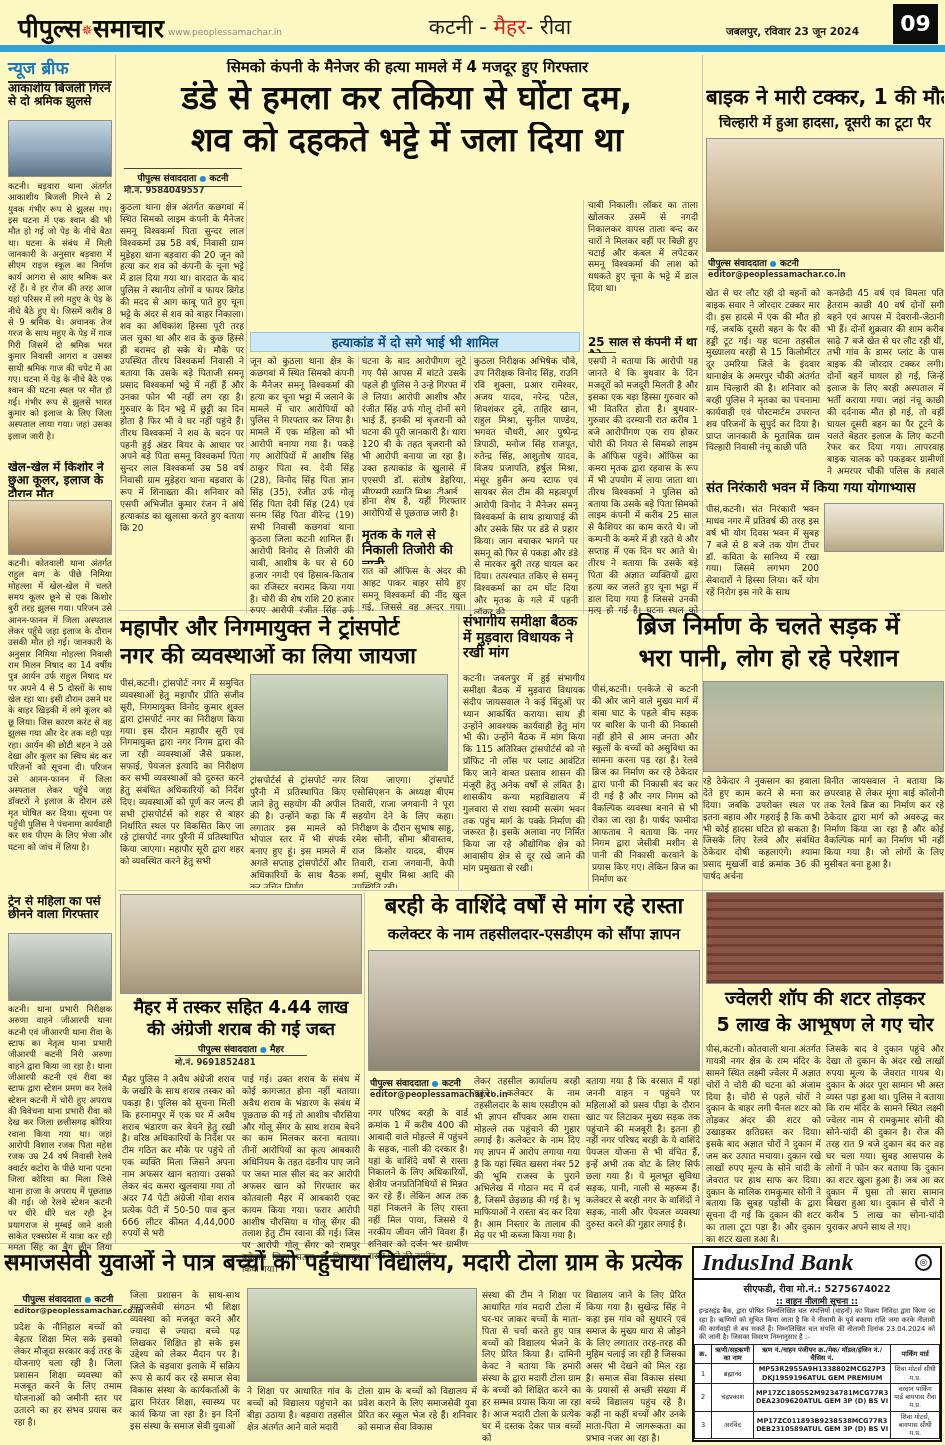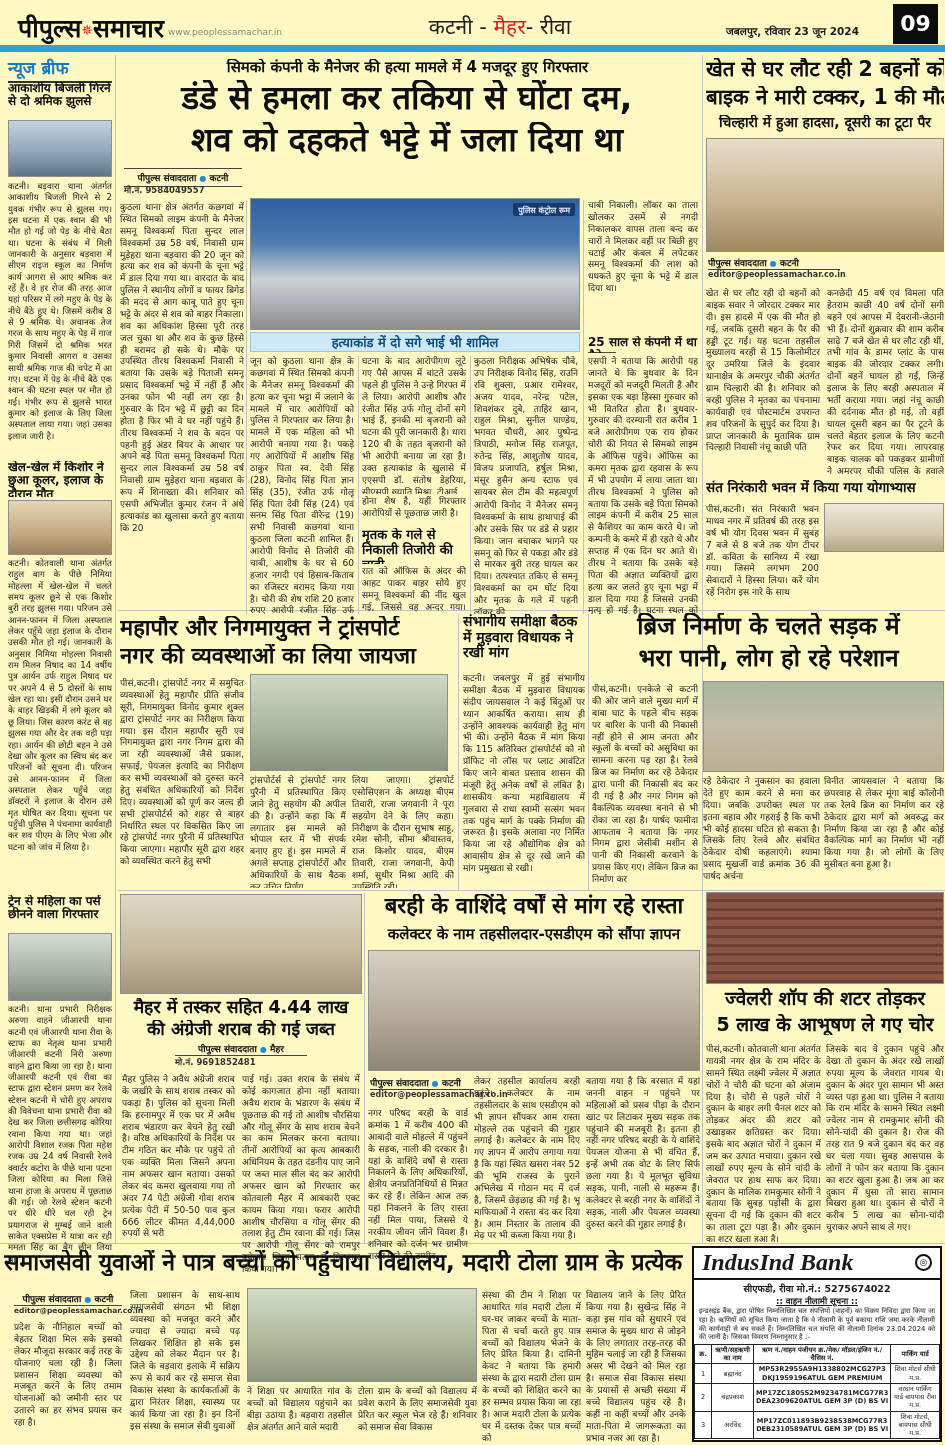--- a/index.html
+++ b/index.html
@@ -82,36 +82,32 @@
   <div class="abs headline" style="left:8px;top:895px;width:104px;font-size:12px;height:36px">ट्रेन से महिला का पर्स छीनने वाला गिरफ्तार</div>
   <div class="photo ph-grp" style="left:8px;top:933px;width:104px;height:68px"></div>
   <div class="abs body-txt" style="left:8px;top:1004px;width:104px;height:278px;font-size:8.6px">कटनी। थाना प्रभारी निरीक्षक अरुणा वाहने जीआरपी थाना कटनी एवं जीआरपी थाना रीवा के स्टाफ का नेतृत्व थाना प्रभारी जीआरपी कटनी निरी अरुणा वाहने द्वारा किया जा रहा है। थाना जीआरपी कटनी एवं रीवा का स्टाफ द्वारा स्टेशन प्रमण कर रेलवे स्टेशन कटनी में चोरी हुए अपराध की विवेचना थाना प्रभारी रीवा को देख कर जिला छत्तीसगढ़ कोरिया रवाना किया गया था। जहां आरोपी विशाल रजक पिता महेश रजक उम्र 24 वर्ष निवासी रेलवे क्वार्टर कटोरा के पीछे थाना पटना जिला कोरिया का मिला जिसे थाना हाजा के अपराध में पूछताछ की गई। जो रेलवे स्टेशन कटनी पर धीरे धीरे चल रही ट्रेन प्रयागराज से मुम्बई जाने वाली साकेत एक्सप्रेस में यात्रा कर रही ममता सिंह का बैग छीन लिया था।</div>
 
   <div class="abs headline center" style="left:125px;top:59px;width:565px;font-size:15px;height:20px">सिमको कंपनी के मैनेजर की हत्या मामले में 4 मजदूर हुए गिरफ्तार</div>
   <div class="abs headline center" style="left:118px;top:80px;width:578px;font-size:33px;white-space:nowrap">डंडे से हमला कर तकिया से घोंटा दम,</div>
   <div class="abs headline center" style="left:118px;top:122px;width:578px;font-size:33px;white-space:nowrap">शव को दहकते भट्टे में जला दिया था</div>
   <div class="abs byline" style="left:124px;top:168px;width:118px;border-top:1px solid #444;padding:2px 0"><span>पीपुल्स संवाददाता</span> <span class="dot">●</span> <span>कटनी</span></div>
   <div class="abs phone" style="left:124px;top:184px;width:118px">मो.नं. 9584049557</div>
   <div class="abs body-txt" style="left:120px;top:202px;width:124px;height:412px">कुठला थाना क्षेत्र अंतर्गत कछगवां में स्थित सिमको लाइम कंपनी के मैनेजर समनू विश्वकर्मा पिता सुन्दर लाल विश्वकर्मा उम्र 58 वर्ष, निवासी ग्राम मुड़ेहरा थाना बड़वारा की 20 जून को हत्या कर शव को कंपनी के चूना भट्टे में डाल दिया गया था। वारदात के बाद पुलिस ने स्थानीय लोगों व फायर ब्रिगेड की मदद से आग काबू पाते हुए चूना भट्टे के अंदर से शव को बाहर निकाला। शव का अधिकांश हिस्सा पूरी तरह जल चुका था और शव के कुछ हिस्से ही बरामद हो सके थे। मौके पर उपस्थित तीरथ विश्वकर्मा निवासी ने बताया कि उसके बड़े पिताजी समनू प्रसाद विश्वकर्मा भट्टे में नहीं हैं और उनका फोन भी नहीं लग रहा है। गुरुवार के दिन भट्टे में छुट्टी का दिन होता है फिर भी वे घर नहीं पहुंचे हैं। तीरथ विश्वकर्मा ने शव के बदन पर पहनी हुई अंडर बियर के आधार पर अपने बड़े पिता समनू विश्वकर्मा पिता सुन्दर लाल विश्वकर्मा उम्र 58 वर्ष निवासी ग्राम मुड़ेहरा थाना बड़वारा के रूप में शिनाख्ता की। शनिवार को एसपी अभिजीत कुमार रंजन ने अंधे हत्याकांड का खुलासा करते हुए बताया कि 20</div>
-  <div class="photo ph-press" style="left:250px;top:198px;width:330px;height:132px">
-    <div class="photo-banner">पुलिस कंट्रोल रूम</div>
-  </div>
   <div class="caption-strip" style="left:250px;top:332px;width:330px;height:20px;font-size:13px;line-height:19px">हत्याकांड में दो सगे भाई भी शामिल</div>
   <div class="abs body-txt" style="left:250px;top:356px;width:104px;height:258px">जून को कुठला थाना क्षेत्र के कछगवां में स्थित सिमको कंपनी के मैनेजर समनू विश्वकर्मा की हत्या कर चूना भट्टा में जलाने के मामले में चार आरोपियों को पुलिस ने गिरफ्तार कर लिया है। मामले में एक महिला को भी आरोपी बनाया गया है। पकड़े गए आरोपियों में आशीष सिंह ठाकुर पिता स्व. देवी सिंह (28), विनोद सिंह पिता ज्ञान सिंह (35), रंजीत उर्फ गोलू सिंह पिता देवी सिंह (24) एवं सनम सिंह पिता वीरेन्द्र (19) सभी निवासी कछगवां थाना कुठला जिला कटनी शामिल हैं। आरोपी विनोद से तिजोरी की चाबी, आशीष के घर से 60 हजार नगदी एवं हिसाब-किताब का रजिस्टर बरामद किया गया है। चोरी की शेष राशि 20 हजार रुपए आरोपी रंजीत सिंह उर्फ गोलू ने अपनी मां बृजरानी को दिए थे। बृजरानी से 20 हजार रुपए जब्त</div>
   <div class="abs body-txt" style="left:362px;top:356px;width:104px;height:138px">घटना के बाद आरोपीगण लूटे गए पैसे आपस में बांटते उसके पहले ही पुलिस ने उन्हे गिरफ्त में ले लिया। आरोपी आशीष और रंजीत सिंह उर्फ गोलू दोनों सगे भाई हैं, इनकी मां बृजरानी को घटना की पूरी जानकारी है। धारा 120 बी के तहत बृजरानी को भी आरोपी बनाया जा रहा है। उक्त हत्याकांड के खुलासे में एएसपी डॉ. संतोष डेहरिया, सीएसपी ख्याति मिश्रा, टीआई</div>
   <div class="abs body-txt" style="left:362px;top:496px;width:104px;height:30px">होना शेष है, यहीं गिरफ्तार आरोपियों से पूछताछ जारी है।</div>
   <div class="abs subhead" style="left:362px;top:528px;width:104px;height:36px;font-size:13px">मृतक के गले से निकाली तिजोरी की चाबी</div>
   <div class="abs body-txt" style="left:362px;top:566px;width:104px;height:48px">रात को ऑफिस के अंदर की आहट पाकर बाहर सोये हुए समनू विश्वकर्मा की नींद खुल गई, जिससे वह अन्दर गया। उसी समय</div>
   <div class="abs body-txt" style="left:474px;top:356px;width:104px;height:142px">कुठला निरीक्षक अभिषेक चौबे, उप निरीक्षक विनोद सिंह, राउनि रवि शुक्ला, प्रआर रामेश्वर, अजय यादव, नरेन्द्र पटेल, शिवशंकर दुबे, ताहिर खान, राहुल मिश्रा, सुनील पाण्डेय, भगवत चौधरी, आर पुष्पेन्द्र त्रिपाठी, मनोज सिंह राजपूत, रुतेन्द्र सिंह, आशुतोष यादव, विजय प्रजापति, हर्षुल मिश्रा, मंसूर हुसैन अन्य स्टाफ एवं सायबर सेल टीम की महत्वपूर्ण भूमिका रही।</div>
   <div class="abs body-txt" style="left:474px;top:500px;width:104px;height:114px">आरोपी विनोद ने मैनेजर समनू विश्वकर्मा के साथ हाथापाई की और उसके सिर पर डंडे से प्रहार किया। जान बचाकर भागने पर समनू को फिर से पकड़ा और डंडे से मारकर बुरी तरह घायल कर दिया। तत्पश्चात तकिए से समनू विश्वकर्मा का दम घोंट दिया और मृतक के गले में पहनी लॉकर की</div>
   <div class="abs body-txt" style="left:588px;top:200px;width:110px;height:134px">चाबी निकाली। लॉकर का ताला खोलकर उसमें से नगदी निकालकर वापस ताला बन्द कर चारों ने मिलकर वहीं पर बिछी हुए चटाई और कंबल में लपेटकर समनू विश्वकर्मा की लाश को धधकते हुए चूना के भट्टे में डाल दिया था।</div>
   <div class="abs subhead" style="left:588px;top:336px;width:110px;height:17px;font-size:12px">25 साल से कंपनी में था मैनेजर</div>
   <div class="abs body-txt" style="left:588px;top:356px;width:110px;height:258px">एसपी ने बताया कि आरोपी यह जानते थे कि बुधवार के दिन मजदूरों को मजदूरी मिलती है और इसका एक बड़ा हिस्सा गुरुवार को भी वितरित होता है। बुधवार-गुरुवार की दरम्यानी रात करीब 1 बजे आरोपीगण एक राय होकर चोरी की नियत से सिमको लाइम के ऑफिस पहुंचे। ऑफिस का कमरा मृतक द्वारा रहवास के रूप में भी उपयोग में लाया जाता था। तीरथ विश्वकर्मा ने पुलिस को बताया कि उसके बड़े पिता सिमको लाइम कंपनी में करीब 25 साल से कैशियर का काम करते थे। जो कम्पनी के कमरे में ही रहते थे और सप्ताह में एक दिन घर आते थे। तीरथ ने बताया कि उसके बड़े पिता की अज्ञात व्यक्तियों द्वारा हत्या कर जलते हुए चूना भट्ठा में डाल दिया गया है जिससे उनकी मृत्यु हो गई है। घटना स्थल को सील करते हुए थाना कुठला में अज्ञात आरोपी के विरुद्ध अपराध पंजीबद्ध कर विवेचना में लिया गया।</div>
 
-  <div class="abs headline" style="left:706px;top:58px;width:238px;font-size:20.5px;white-space:nowrap">खेत से घर लौट रही 2 बहनों को</div>
   <div class="abs headline" style="left:706px;top:86px;width:238px;font-size:20.5px;white-space:nowrap">बाइक ने मारी टक्कर, 1 की मौत</div>
   <div class="abs headline center" style="left:706px;top:115px;width:238px;font-size:14px;height:18px">चिल्हारी में हुआ हादसा, दूसरी का टूटा पैर</div>
   <div class="photo ph-room" style="left:706px;top:138px;width:238px;height:114px"></div>
   <div class="abs byline" style="left:708px;top:256px;width:132px;text-align:left"><span>पीपुल्स संवाददाता</span> <span class="dot">●</span> <span>कटनी</span></div>
   <div class="abs" style="left:708px;top:270px;width:160px;font-size:8px;font-weight:bold;color:#333">editor@peoplessamachar.co.in</div>
   <div class="abs body-txt" style="left:706px;top:288px;width:114px;height:186px">खेत से घर लौट रही दो बहनों को बाइक सवार ने जोरदार टक्कर मार दी। इस हादसे में एक की मौत हो गई, जबकि दूसरी बहन के पैर की हड्डी टूट गई। यह घटना तहसील मुख्यालय बरही से 15 किलोमीटर दूर उमरिया जिले के इंदवार थानाक्षेत्र के अमरपुर चौकी अंतर्गत ग्राम चिल्हारी की है। शनिवार को बरही पुलिस ने मृतका का पंचनामा कार्यवाही एवं पोस्टमार्टम उपरान्त शव परिजनों के सुपुर्द कर दिया है। प्राप्त जानकारी के मुताबिक ग्राम चिल्हारी निवासी नंचू काछी पति</div>
   <div class="abs body-txt" style="left:827px;top:288px;width:117px;height:186px">कनछेदी 45 वर्ष एवं विमला पति हेतराम काछी 40 वर्ष दोनों सगी बहने एवं आपस में देवरानी-जेठानी भी हैं। दोनों शुक्रवार की शाम करीब साढ़े 7 बजे खेत से घर लौट रही थीं, तभी गांव के डामर प्लांट के पास बाइक की जोरदार टक्कर लगी। दोनों बहनें घायल हो गईं, जिन्हें इलाज के लिए बरही अस्पताल में भर्ती कराया गया। जहां नंचू काछी की दर्दनाक मौत हो गई, तो वहीं घायल दूसरी बहन का पैर टूटने के चलते बेहतर इलाज के लिए कटनी रेफर कर दिया गया। लापरवाह बाइक चालक को पकड़कर ग्रामीणों ने अमरपुर चौकी पुलिस के हवाले कर दिया है।</div>
 
   <div class="abs headline" style="left:706px;top:480px;width:238px;font-size:13.5px;height:18px;white-space:nowrap">संत निरंकारी भवन में किया गया योगाभ्यास</div>
   <div class="abs body-txt" style="left:706px;top:504px;width:113px;height:102px">पीसं,कटनी। संत निरंकारी भवन माधव नगर में प्रतिवर्ष की तरह इस वर्ष भी योग दिवस भवन में सुबह 7 बजे से 8 बजे तक योग टीचर डॉ. कविता के सानिध्य में रखा गया। जिसमे लगभग 200 सेवादारों ने हिस्सा लिया। करें योग रहें निरोग इस नारे के साथ</div>

